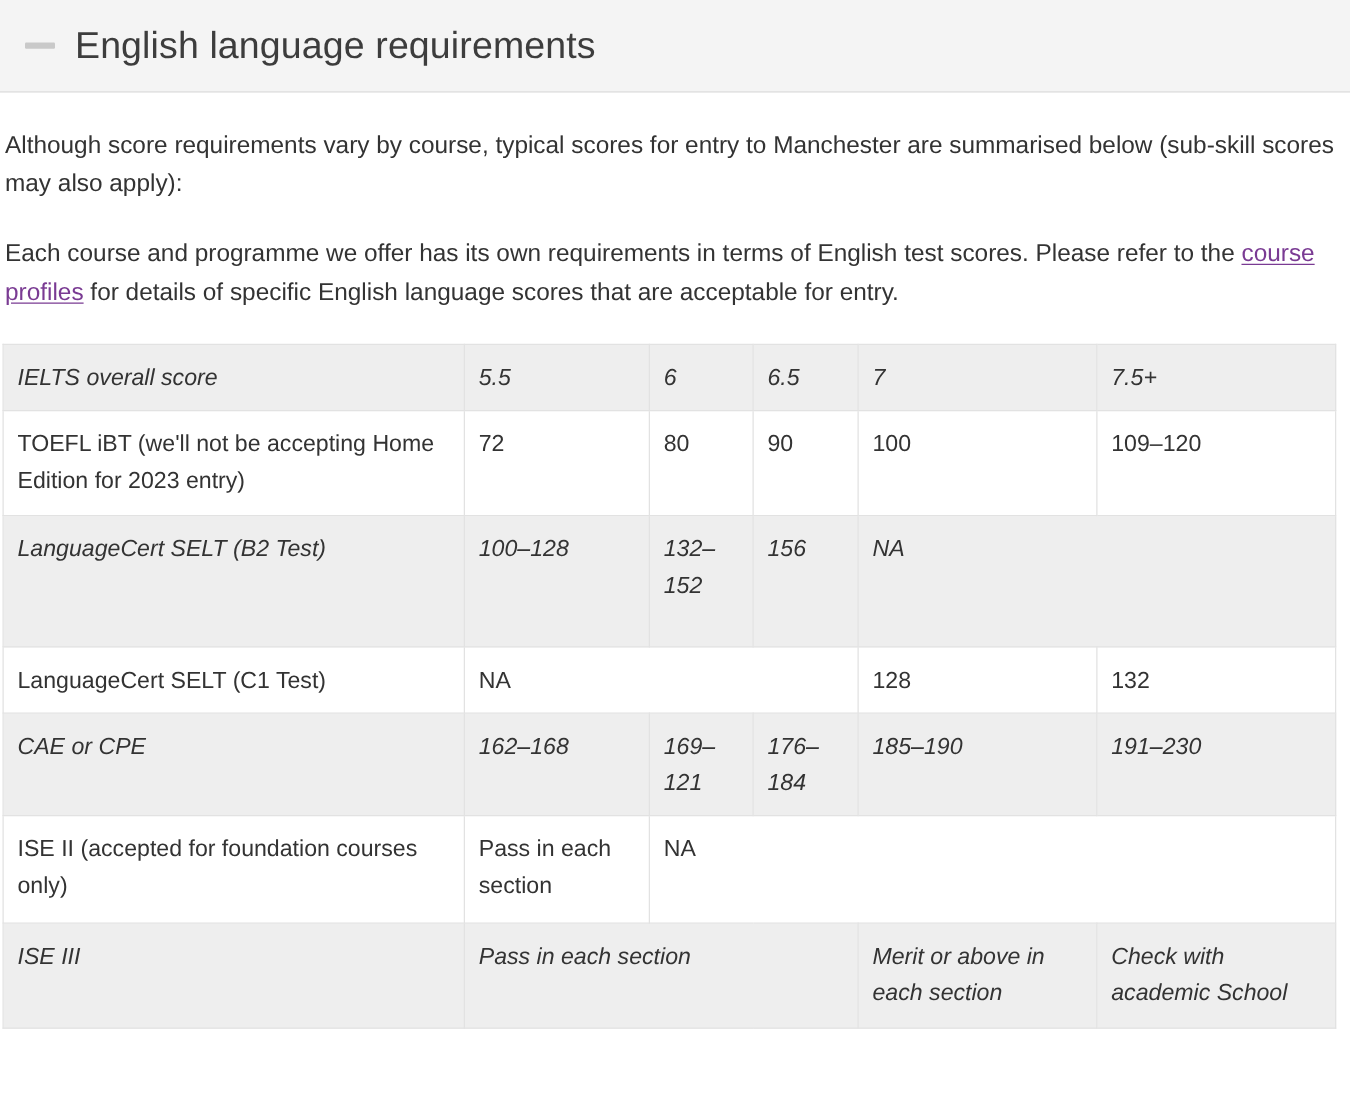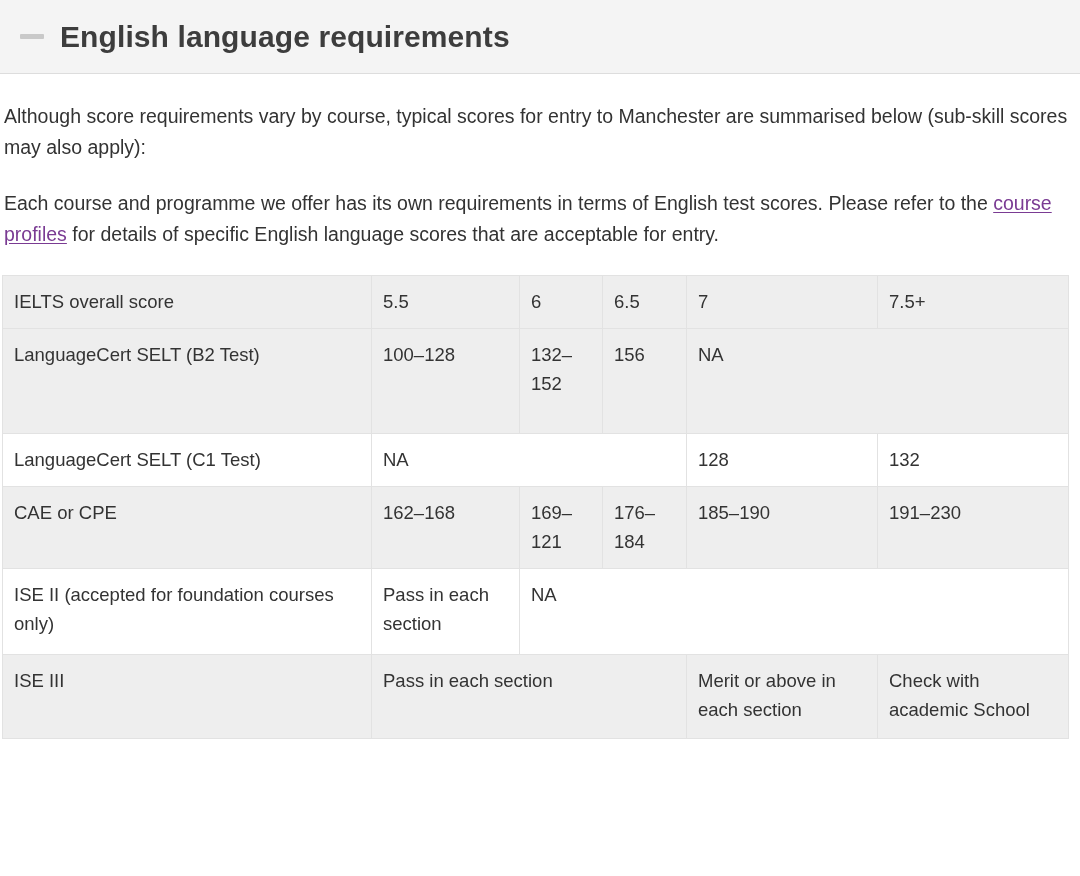--- a/index.html
+++ b/index.html
@@ -24,21 +24,21 @@
   }
   .toggle-icon {
     width: 24px; height: 5px;
     background: #c9c9c9;
     border-radius: 1px;
     margin-right: 16px;
     flex: none;
   }
   .accordion-title {
     font-size: 30px;
-    font-weight: 700;
+    font-weight: 400;
     color: #3d3d3d;
     letter-spacing: 0.1px;
     line-height: 1;
   }
 
   
   .content { padding: 0 10px 0 4px; }
   p.para {
     font-size: 19.5px;
     line-height: 31px;
@@ -63,21 +63,21 @@
     font-size: 18.5px;
     line-height: 29px;
     color: #333333;
   }
   table.req-table td {
     border: 1px solid #e2e2e2;
     padding: 11px 12px 12px 11px;
     vertical-align: top;
     background: #ffffff;
   }
-  tr.shaded td { background: #eeeeee; }
+  tr.shaded td { background: #eeeeee; font-style: italic; }
   td.rowlabel { }
   
   col.c0 { width: 369px; }
   col.c1 { width: 148px; }
   col.c2 { width: 83px; }
   col.c3 { width: 84px; }
   col.c4 { width: 191px; }
   col.c5 { width: 191px; }
 
   tr.r-head td  { height: 53px; }
@@ -118,20 +118,28 @@
 
         <tr class="shaded r-head">
           <td class="rowlabel">IELTS overall score</td>
           <td>5.5</td>
           <td>6</td>
           <td>6.5</td>
           <td>7</td>
           <td>7.5+</td>
         </tr>
 
+        <tr class="r-toefl">
+          <td class="rowlabel">TOEFL iBT (we'll not be accepting Home Edition for 2023 entry)</td>
+          <td>72</td>
+          <td>80</td>
+          <td>90</td>
+          <td>100</td>
+          <td>109–120</td>
+        </tr>
 
         <tr class="shaded r-b2">
           <td class="rowlabel">LanguageCert SELT (B2 Test)</td>
           <td>100–128</td>
           <td>132–152</td>
           <td>156</td>
           <td colspan="2">NA</td>
         </tr>
 
         <tr class="r-c1">

